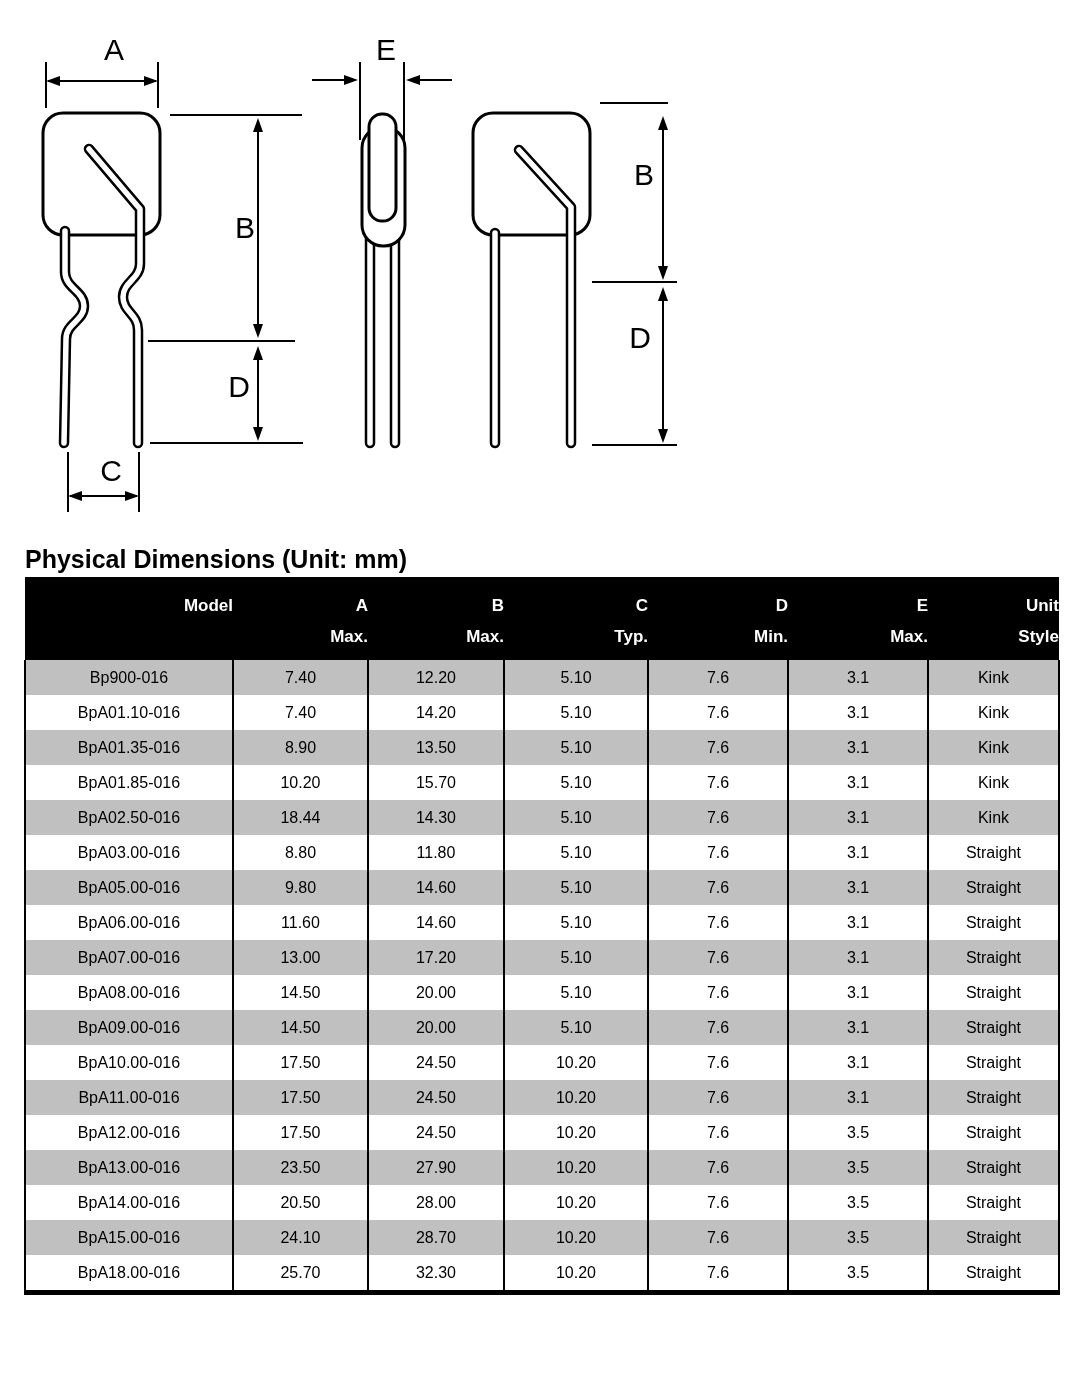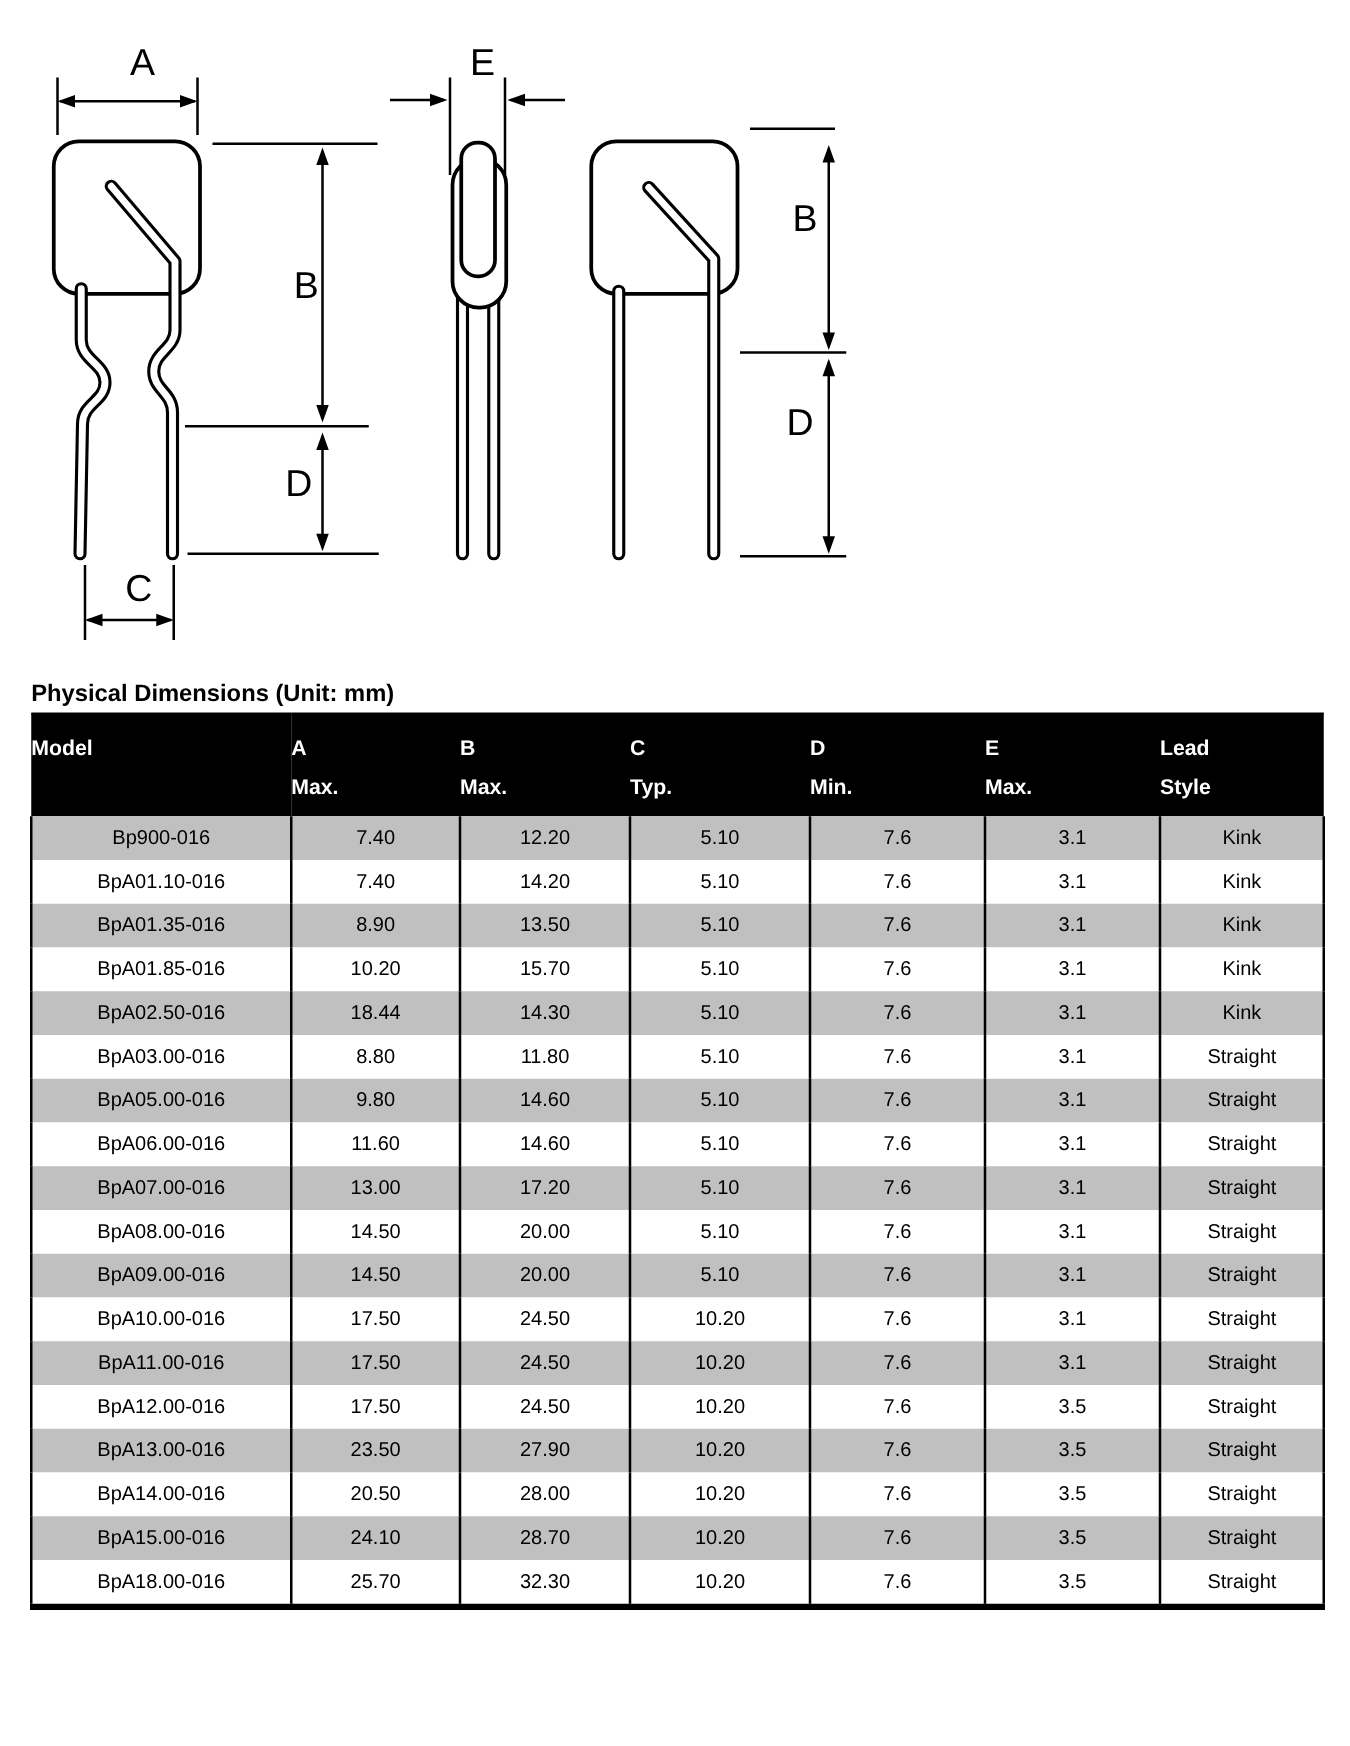--- a/index.html
+++ b/index.html
@@ -20,31 +20,31 @@
     font-size:30px;fill:#000;
   }
   .body-outline{fill:#fff;stroke:#000;stroke-width:3;}
   .wire-o{fill:none;stroke:#000;stroke-width:10.5;stroke-linecap:round;stroke-linejoin:round;}
   .wire-i{fill:none;stroke:#fff;stroke-width:5.5;stroke-linecap:round;stroke-linejoin:round;}
   .dim{stroke:#000;stroke-width:2;fill:none;}
   .ah{fill:#000;stroke:none;}
 
   .section-title{
     margin:10px 0 3px 25px;
-    font-size:19px;font-weight:bold;
+    font-size:25px;font-weight:bold;
   }
   table.dim-table{
     border-collapse:collapse;table-layout:fixed;
     width:1034px;margin-left:24px;
     border-top:2px solid #000;
     border-bottom:5px solid #000;
   }
   table.dim-table th{
     background:var(--header-bg);color:var(--header-fg);
-    font-size:17px;font-weight:bold;text-align:left;
+    font-size:17px;font-weight:bold;text-align:right;
     padding:0;border:none;
   }
   table.dim-table thead tr:first-child th{height:42px;vertical-align:middle;padding-top:6px;}
   table.dim-table thead tr:last-child th{height:33px;vertical-align:top;margin-top:28px;}
   table.dim-table td{
     height:35px;padding:0;text-align:center;vertical-align:middle;
     font-size:16px;background:#fff;
     border-left:2px solid #000;border-right:2px solid #000;
   }
   table.dim-table tbody tr:nth-child(odd) td{background:var(--row-alt);}
@@ -163,21 +163,21 @@
     <col style="width:131px">
   </colgroup>
   <thead>
     <tr>
         <th>Model</th>
         <th>A</th>
         <th>B</th>
         <th>C</th>
         <th>D</th>
         <th>E</th>
-        <th>Lead</th>
+        <th>Unit</th>
       </tr>
     <tr>
         <th></th>
         <th>Max.</th>
         <th>Max.</th>
         <th>Typ.</th>
         <th>Min.</th>
         <th>Max.</th>
         <th>Style</th>
       </tr>

